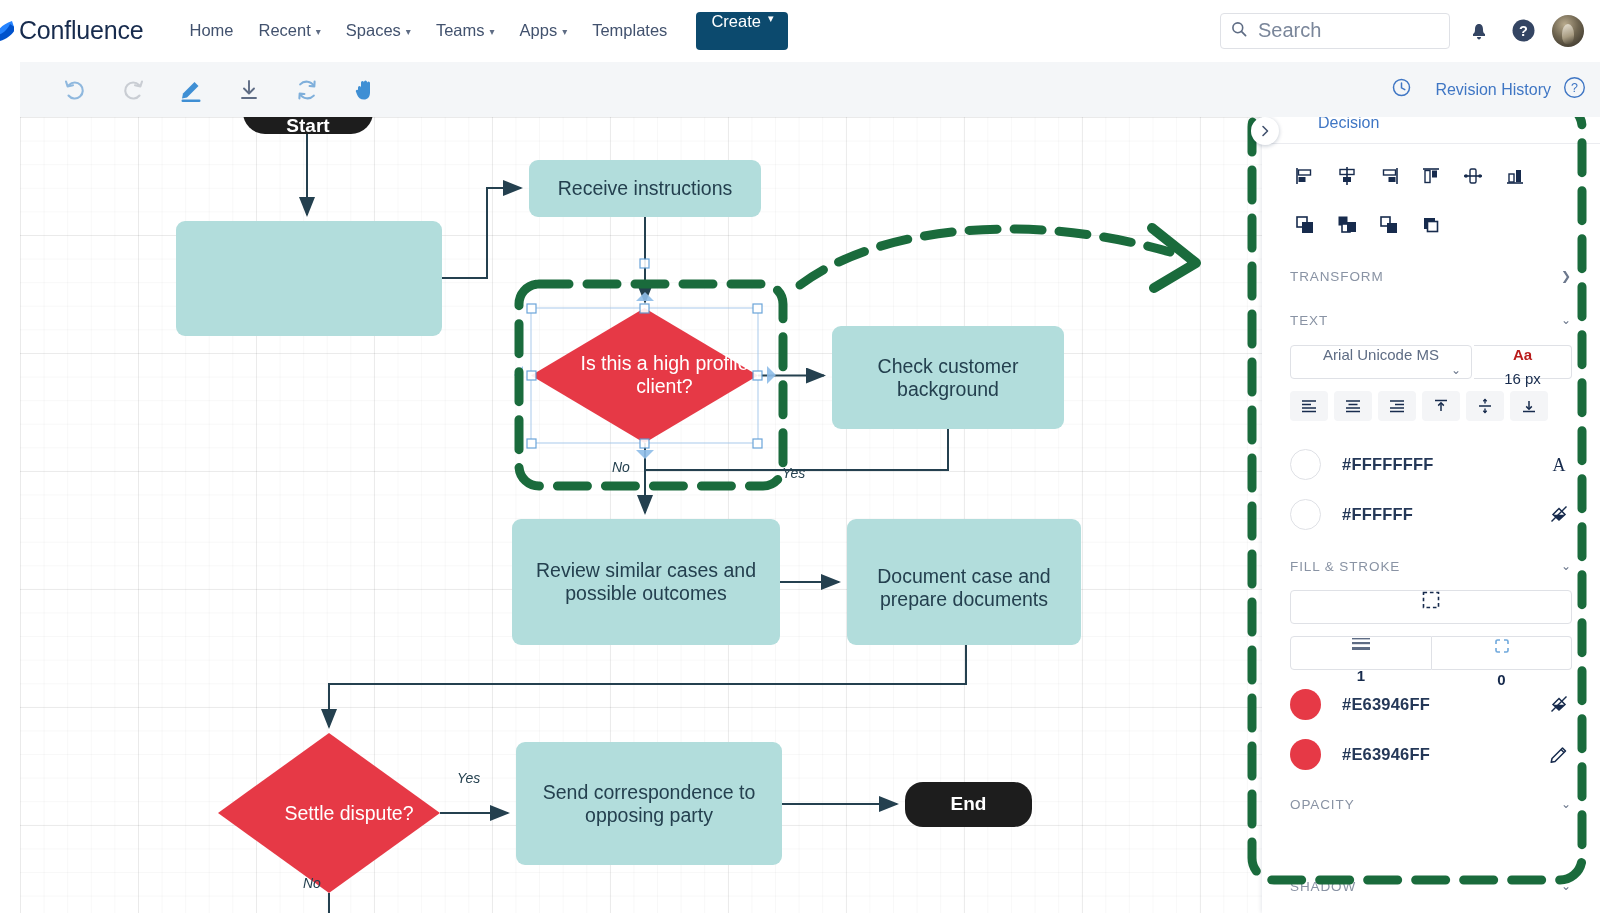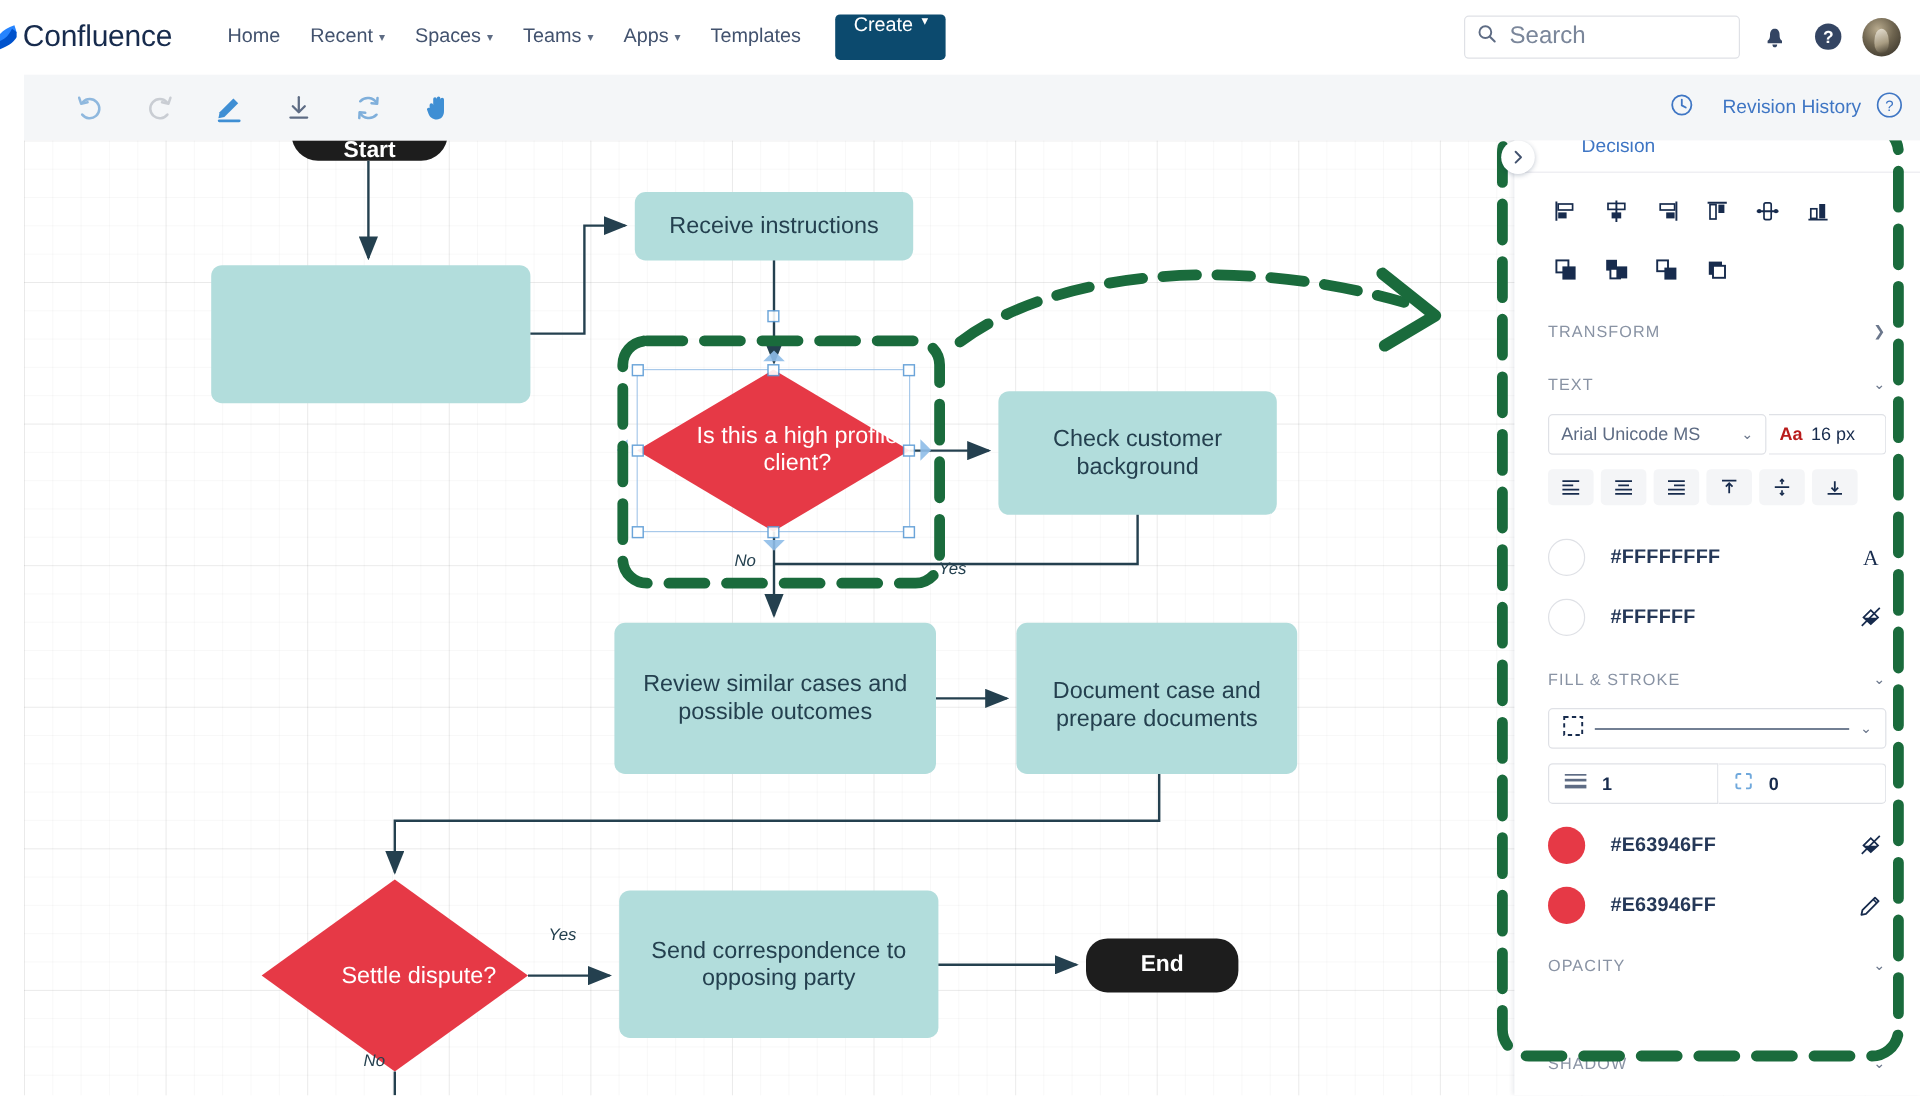--- a/index.html
+++ b/index.html
@@ -133,21 +133,21 @@
 
   .section-head {
     position:absolute; left:28px; width:282px; height:22px;
     display:flex; align-items:center; justify-content:space-between;
     font-size:13.5px; letter-spacing:.9px; color:#8993A4; cursor:pointer;
   }
   .chev { color:#6B778C; font-size:12px; }
 
   .field {
     position:absolute; border:1px solid #DFE1E6; border-radius:4px; background:#fff;
-    display:flex; align-items:center; cursor:pointer;
+    display:flex; align-items:center; cursor:pointer;flex-direction:column;
   }
   .field-text { font-size:15px; color:#5E6C84; }
 
   .seg-group {
     position:absolute; display:flex; align-items:center; gap:6px;
   }
   .seg {
     width:38px; height:30px; background:#F4F5F7; border-radius:4px;
     display:flex; align-items:center; justify-content:center; cursor:pointer;
   }

